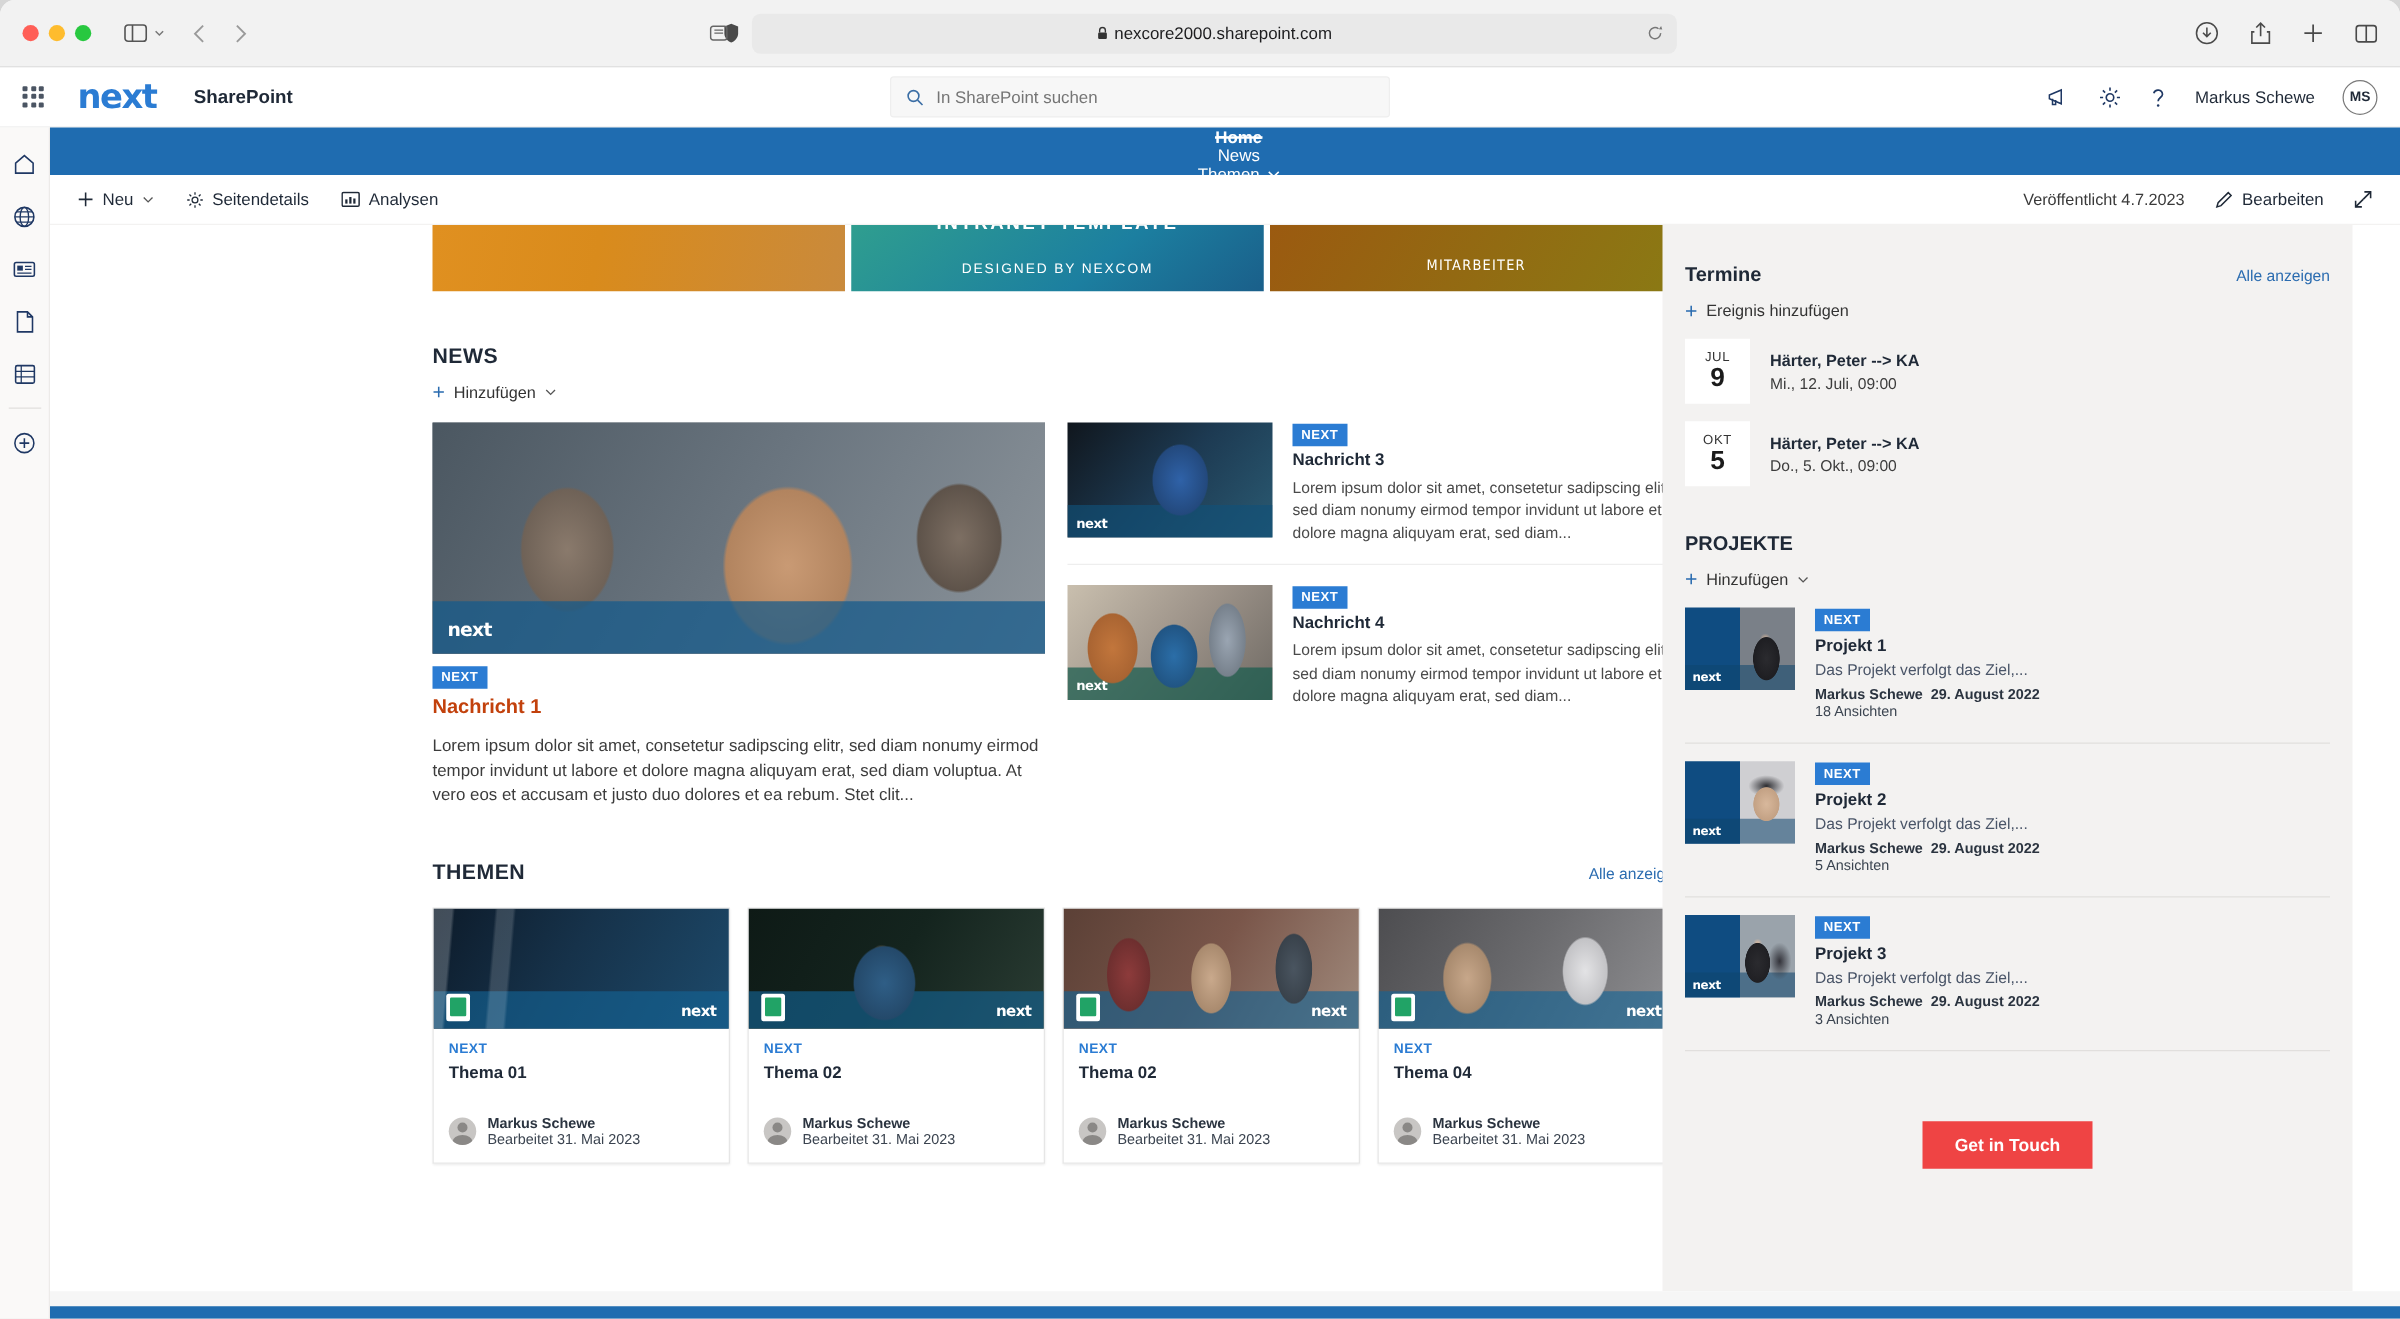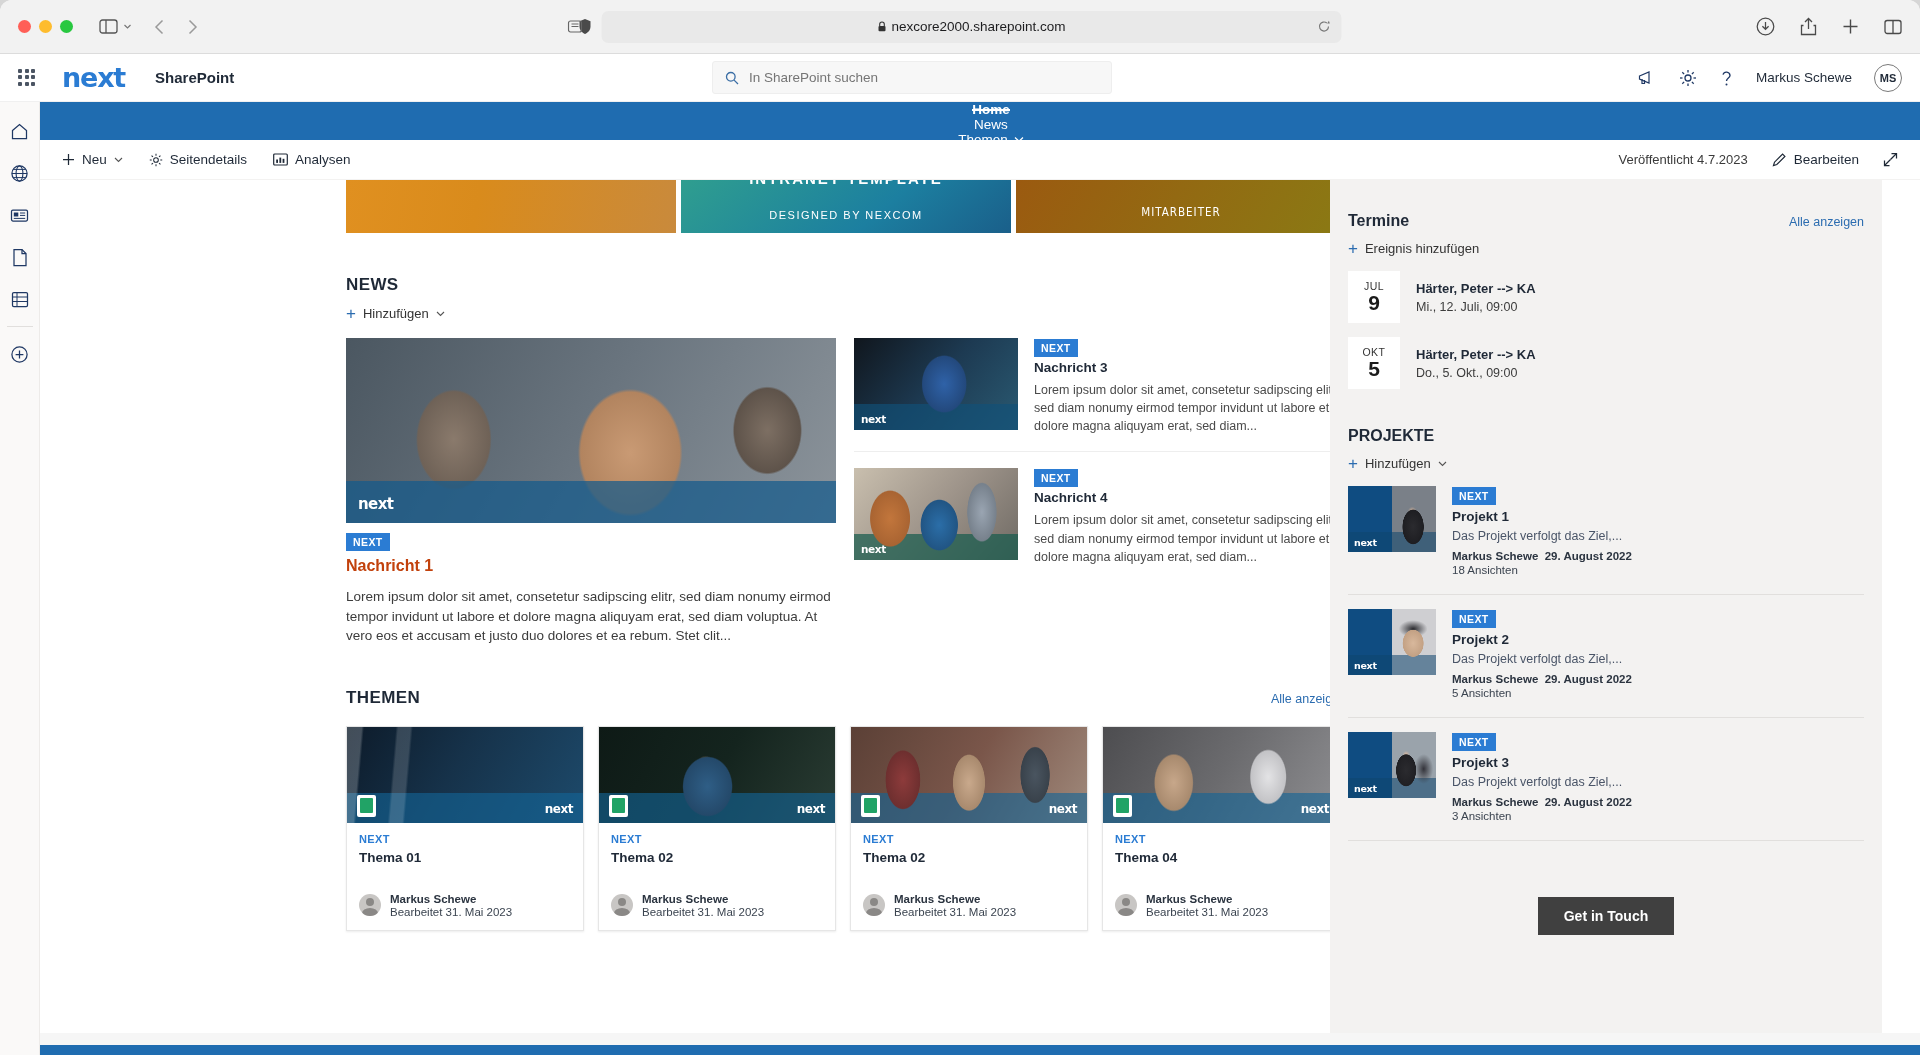--- a/index.html
+++ b/index.html
@@ -261,21 +261,21 @@
   .proj-band { position:absolute; left:0; right:0; bottom:0; height:20px; background: rgba(14,70,110,.55); }
   .proj-next { position:absolute; left:6px; bottom:4px; color:#fff; font-weight:700; font-size:9.5px; letter-spacing:-.3px; font-family:"DejaVu Sans", sans-serif;}
   .proj-title { font-size: 13.5px; font-weight: 700; color:#1f2937; margin-top: 4px; }
   .proj-desc { font-size: 12.5px; color:#4a5568; margin-top: 5px; }
   .proj-meta { font-size: 11.5px; font-weight: 700; color:#2b3440; margin-top: 7px; }
   .proj-views { font-size: 11.5px; color:#3b4450; margin-top: 2px; }
   .proj-sep { height:1px; background:#e1dfdd; margin-top: 18px; }
 
   .cta-wrap { display:flex; justify-content:center; margin-top: 56px; }
   .cta {
-    background:#404040; color:#fff; font-size: 14px; font-weight: 700;
+    background:#ef4444; color:#fff; font-size: 14px; font-weight: 700;
     padding: 11px 26px; border: none; cursor: pointer;
     font-family:"Liberation Sans", sans-serif;
   }
 
   .footer-strip { position: absolute; left: 40px; right: 0; bottom: 0; height: 10px; background:#1f6cb0; }
   svg { display:block; }
 </style>
 </head>
 <body>
 

